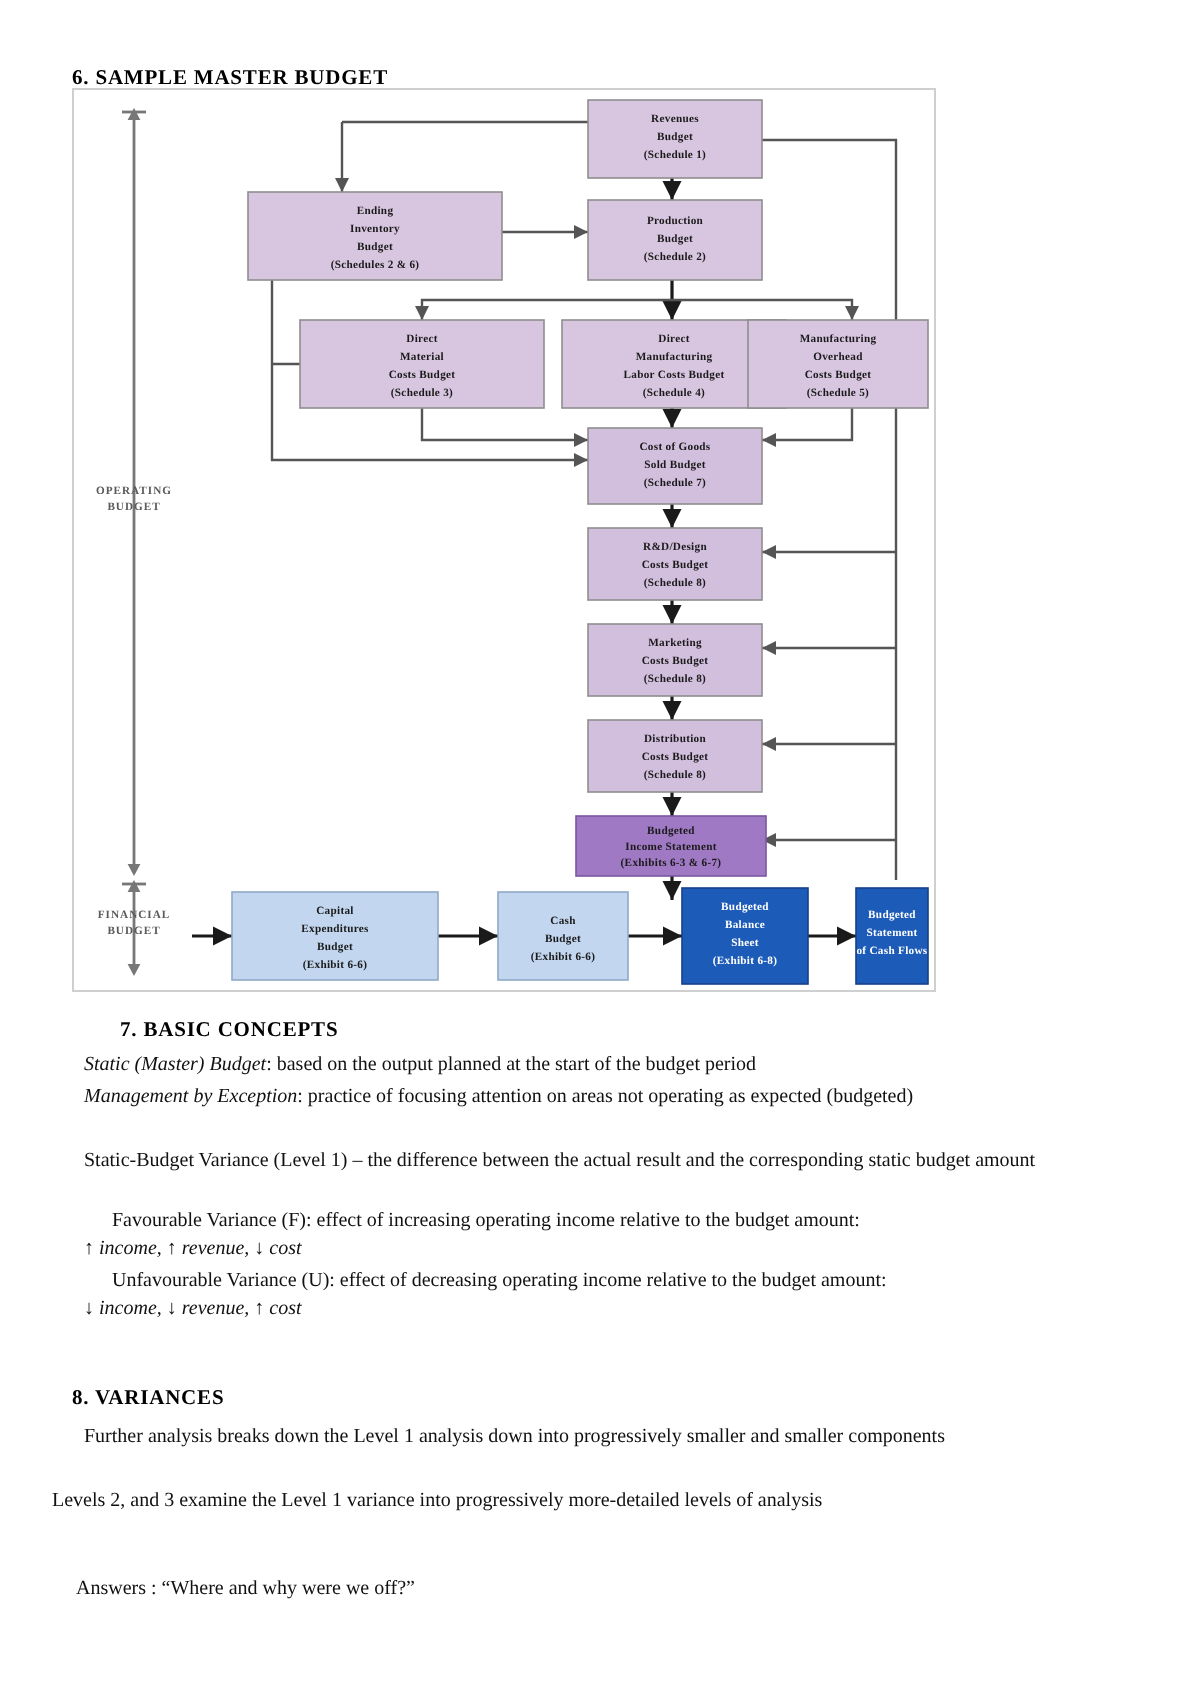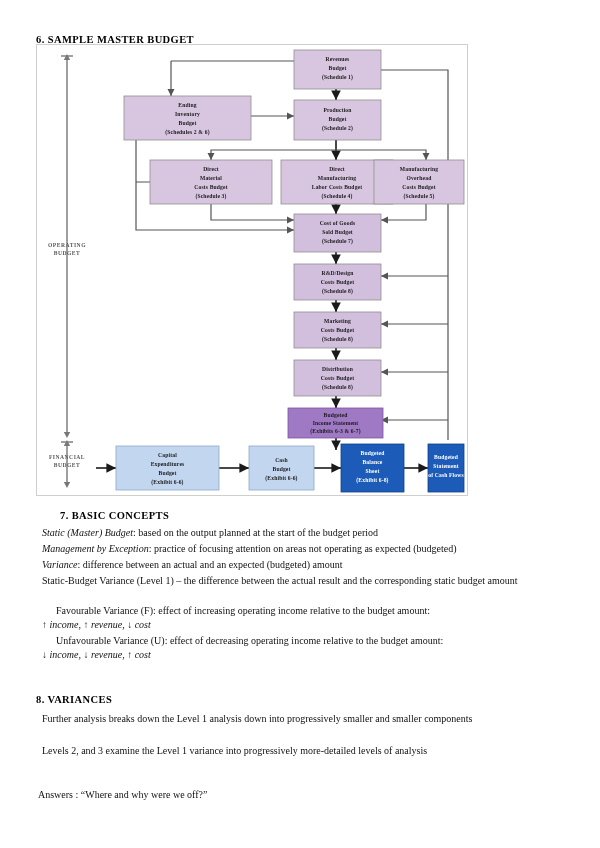--- a/index.html
+++ b/index.html
@@ -277,31 +277,28 @@
   <div class="section-heading" style="left:36px; top:510px;margin-left:24px;">7. BASIC CONCEPTS</div>
 
   <div class="para" style="left:42px; top:526px; width:520px;">
     <em class="ital">Static (Master) Budget</em><span>: based on the output planned at the start of the budget period</span>
   </div>
 
   <div class="para" style="left:42px; top:542px; width:520px;">
     <em class="ital">Management by Exception</em><span>: practice of focusing attention on areas not operating as expected (budgeted)</span>
   </div>
 
-  <div class="para" style="left:42px; top:558px; width:520px;">
-    <em class="ital">Variance</em><span>: difference between an actual and an expected (budgeted) amount</span>
-  </div>
 
   <div class="para" style="left:42px; top:574px; width:522px; text-align:justify;">Static-Budget Variance (Level 1) – the difference between the actual result and the corresponding static budget amount</div>
 
   <div class="para" style="left:56px; top:604px; width:508px; text-align:justify;">Favourable Variance (F): effect of increasing operating income relative to the budget amount:</div>
   <div class="para ital" style="left:42px; top:618px; width:520px;">↑ income, ↑ revenue, ↓ cost</div>
 
   <div class="para ital" style="left:42px; top:648px; width:520px;">↓ income, ↓ revenue, ↑ cost</div>
   <div class="para" style="left:56px; top:634px; width:508px; text-align:justify;">Unfavourable Variance (U): effect of decreasing operating income relative to the budget amount:</div>
 
   <div class="section-heading" style="left:36px; top:694px;">8. VARIANCES</div>
 
   <div class="para" style="left:42px; top:712px; width:525px;">Further analysis breaks down the Level 1 analysis down into progressively smaller and smaller components</div>
-  <div class="para" style="left:42px; top:744px; width:525px;">Levels 2, and 3 examine the Level 1 variance into progressively more-detailed levels of analysis</div>
+  <div class="para" style="left:26px; top:744px; width:525px;">Levels 2, and 3 examine the Level 1 variance into progressively more-detailed levels of analysis</div>
   <div class="para" style="left:38px; top:776px; width:525px;margin-top:12px;">Answers : “Where and why were we off?”</div>
 
 </div>
 
 </body></html>

